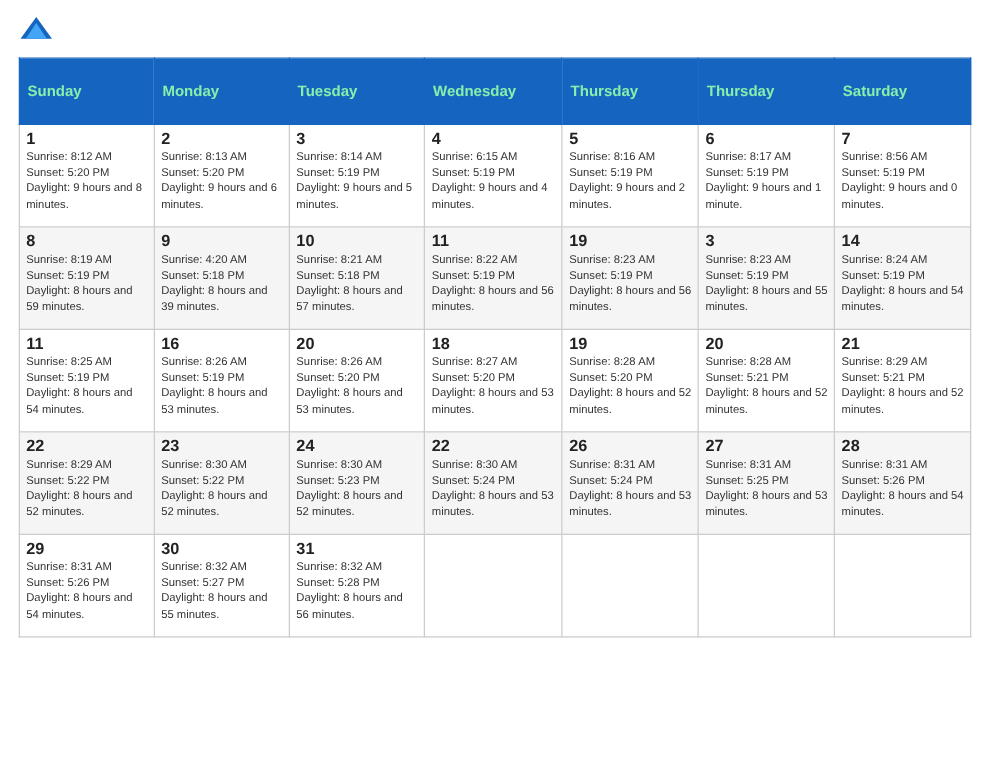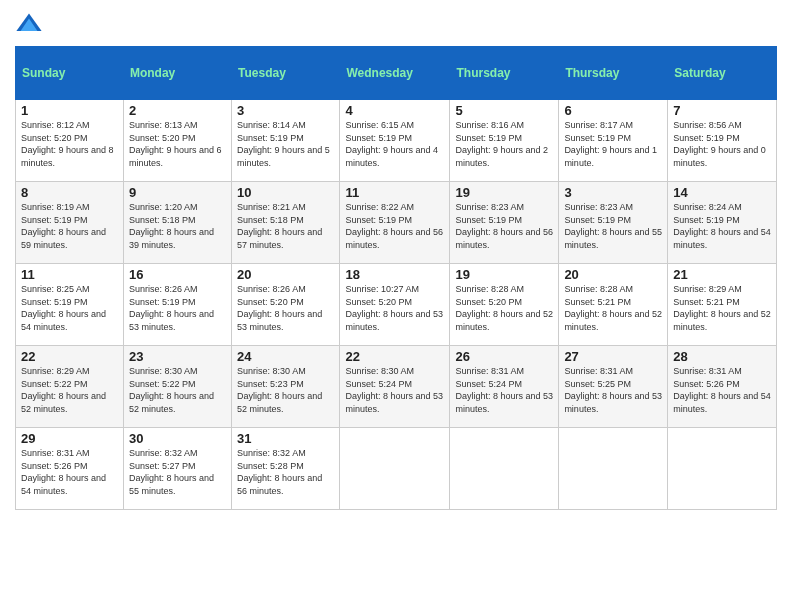--- a/index.html
+++ b/index.html
@@ -191,21 +191,21 @@
           <span class="day-num">8</span>
           <div class="day-info">
             <span>Sunrise: 8:19 AM</span><br>
             <span>Sunset: 5:19 PM</span><br>
             <span>Daylight: 8 hours and 59 minutes.</span>
           </div>
         </td>
           <td>
           <span class="day-num">9</span>
           <div class="day-info">
-            <span>Sunrise: 1:20 AM</span><br>
+            <span>Sunrise: 4:20 AM</span><br>
             <span>Sunset: 5:18 PM</span><br>
             <span>Daylight: 8 hours and 39 minutes.</span>
           </div>
         </td>
           <td>
           <span class="day-num">10</span>
           <div class="day-info">
             <span>Sunrise: 8:21 AM</span><br>
             <span>Sunset: 5:18 PM</span><br>
             <span>Daylight: 8 hours and 57 minutes.</span>
@@ -265,21 +265,21 @@
           <span class="day-num">20</span>
           <div class="day-info">
             <span>Sunrise: 8:26 AM</span><br>
             <span>Sunset: 5:20 PM</span><br>
             <span>Daylight: 8 hours and 53 minutes.</span>
           </div>
         </td>
           <td>
           <span class="day-num">18</span>
           <div class="day-info">
-            <span>Sunrise: 10:27 AM</span><br>
+            <span>Sunrise: 8:27 AM</span><br>
             <span>Sunset: 5:20 PM</span><br>
             <span>Daylight: 8 hours and 53 minutes.</span>
           </div>
         </td>
           <td>
           <span class="day-num">19</span>
           <div class="day-info">
             <span>Sunrise: 8:28 AM</span><br>
             <span>Sunset: 5:20 PM</span><br>
             <span>Daylight: 8 hours and 52 minutes.</span>

